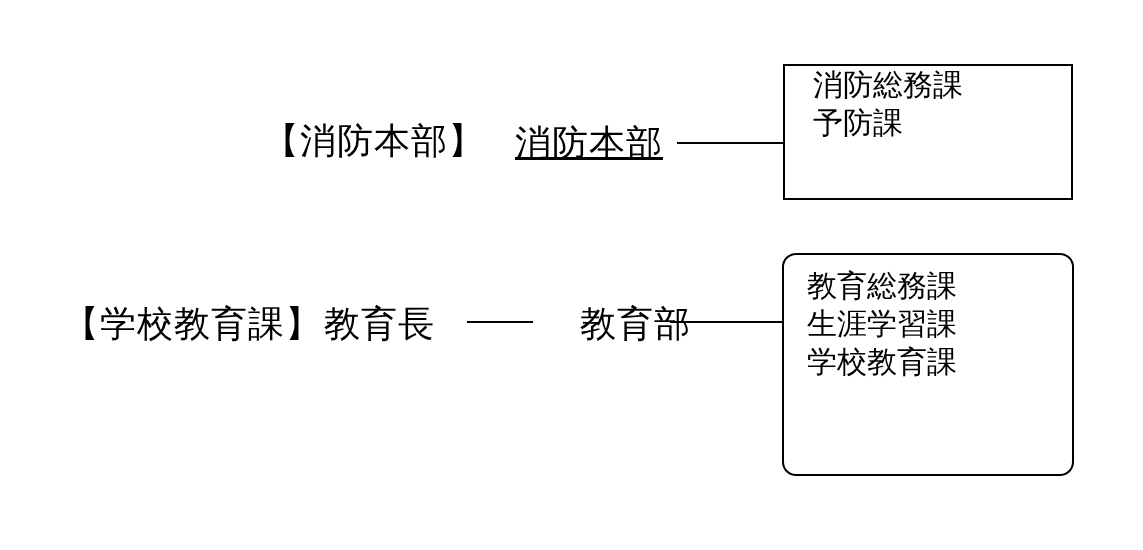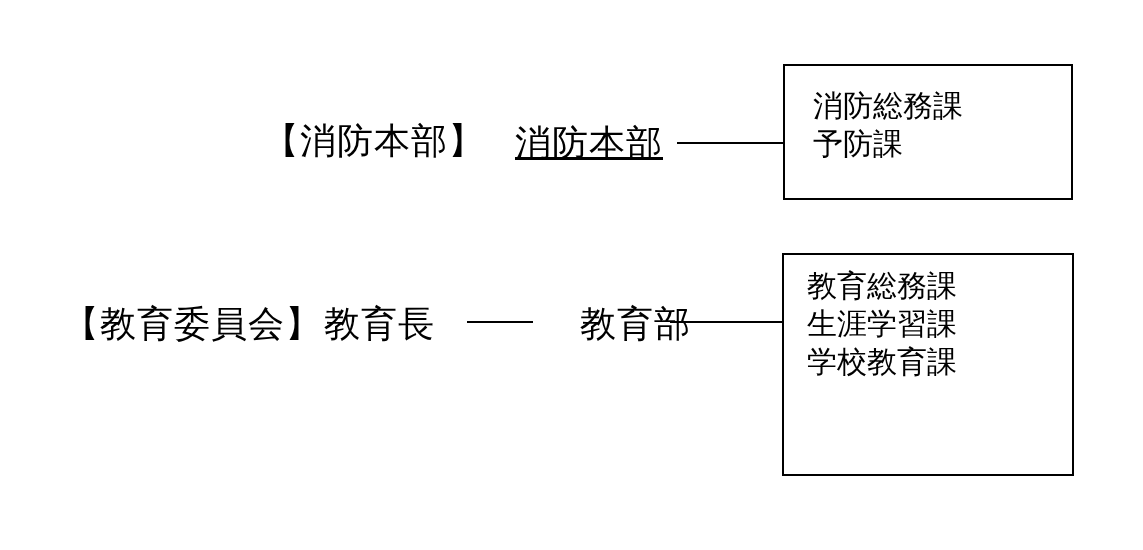--- a/index.html
+++ b/index.html
@@ -39,28 +39,29 @@
     white-space: nowrap;
   }
   .org-box .box-line {
     min-height: 38px;
   }
   #fire-box {
     left: 783px;
     top: 64px;
     width: 290px;
     height: 136px;
-    padding: 21px 8px 0 28px;
+    padding: 0 8px 0 28px;
   }
   #education-box {
     left: 782px;
     top: 253px;
     width: 292px;
     height: 223px;
     padding: 12px 8px 0 23px;
+    border-radius: 14px;
   }
   #fire-category-label   { left: 263px; top: 123px; }
   #fire-node-label       { left: 515px; top: 125px; text-decoration: underline; }
   #fire-connector        { left: 677px; top: 142px; width: 106px; }
   #education-category-label { left: 63px;  top: 306px; }
   #education-head-label     { left: 324px; top: 306px; }
   #education-connector-1    { left: 467px; top: 321px; width: 66px; }
   #education-dept-label     { left: 580px; top: 306px; }
   #education-connector-2    { left: 670px; top: 321px; width: 114px; }
 </style>
@@ -73,21 +74,21 @@
 
   <div id="fire-node-label" class="row-label">消防本部</div>
 
   <div id="fire-connector" class="connector"></div>
 
   <div id="fire-box" class="org-box">
     <div class="box-line">消防総務課</div>
     <div class="box-line">予防課</div>
   </div>
 
-  <div id="education-category-label" class="row-label">【教育委員会】</div>
+  <div id="education-category-label" class="row-label">【学校教育課】</div>
 
   <div id="education-head-label" class="row-label">教育長</div>
 
   <div id="education-connector-1" class="connector"></div>
 
   <div id="education-dept-label" class="row-label">教育部</div>
 
   <div id="education-connector-2" class="connector"></div>
 
   <div id="education-box" class="org-box">

